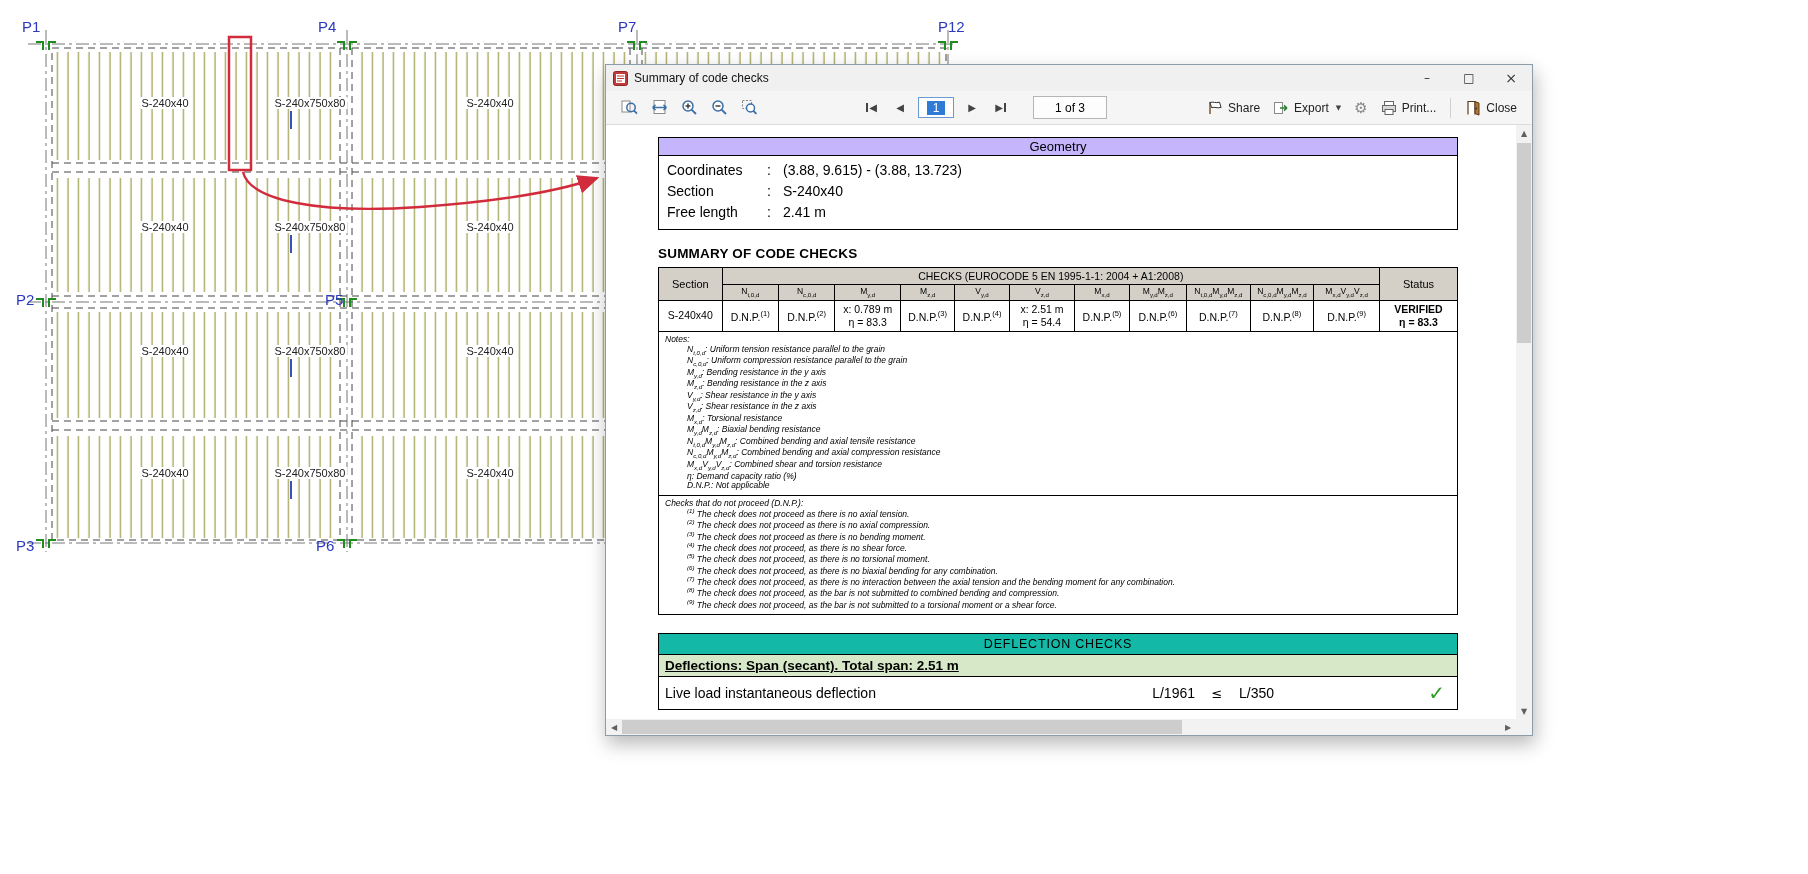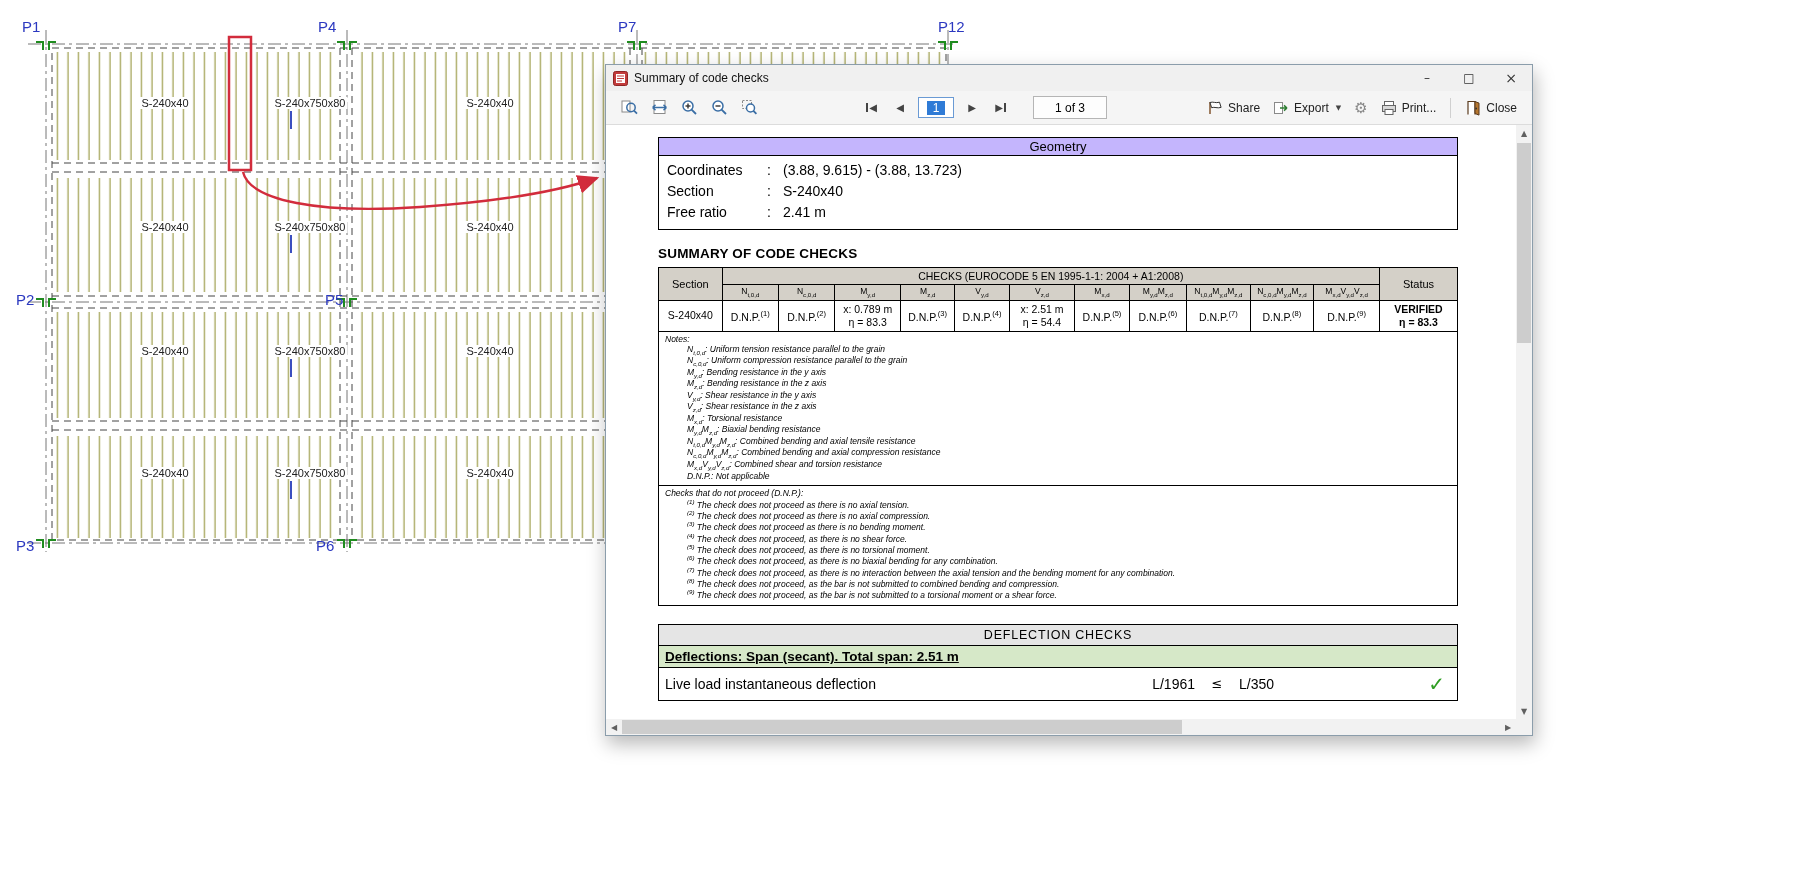--- a/index.html
+++ b/index.html
@@ -68,21 +68,21 @@
   .checks-table sub,.checks-table sup,.notes-box sub,.notes-box sup,.dnp-box sub,.dnp-box sup{font-size:.72em;}
   .datarow td{font-size:10.5px;text-align:center;height:30px;line-height:1.25;background:#fff;}
   .status-cell{font-weight:bold;font-size:11px;}
 
   
   .notes-box,.dnp-box{box-sizing:border-box;width:800px;border:1px solid #000;margin-top:-1px;padding:3px 6px 4px;font-style:italic;font-size:8.5px;line-height:1.12;color:#000;}
   .note-line,.dnp-line{padding-left:22px;}
 
   
   .defl-table{box-sizing:border-box;width:800px;border:1px solid #000;margin-top:18px;}
-  .defl-header{background:#e5e5e5;text-align:center;font-size:12.5px;padding:3px 0;border-bottom:1px solid #000;letter-spacing:.8px;}
+  .defl-header{background:#14b8a6;text-align:center;font-size:12.5px;padding:3px 0;border-bottom:1px solid #000;letter-spacing:.8px;}
   .defl-span{background:#d6e8c8;font-weight:bold;text-decoration:underline;font-size:13.5px;padding:3px 6px;border-bottom:1px solid #000;}
   .defl-row{display:flex;align-items:center;height:32px;font-size:14px;padding:0 6px;}
   .defl-name{width:460px;}
   .defl-value{width:70px;text-align:right;}
   .defl-op{width:44px;text-align:center;font-size:13px;font-family:"DejaVu Sans",sans-serif;}
   .defl-limit{width:90px;}
   .defl-spacer{flex:1;}
   .defl-check{color:#2f9e23;font-size:20px;font-weight:bold;padding-right:6px;font-family:"DejaVu Sans",sans-serif;}
 </style>
 </head>
@@ -306,21 +306,21 @@
                 <span class="jt-label">Coordinates</span>
                 <span class="jt-colon">:</span>
                 <span>(3.88, 9.615) - (3.88, 13.723)</span>
               </div>
               <div class="jt-row">
                 <span class="jt-label">Section</span>
                 <span class="jt-colon">:</span>
                 <span>S-240x40</span>
               </div>
               <div class="jt-row">
-                <span class="jt-label">Free ratio</span>
+                <span class="jt-label">Free length</span>
                 <span class="jt-colon">:</span>
                 <span>2.41 m</span>
               </div>
             </div>
         </div>
 
         <div class="summary-heading">SUMMARY OF CODE CHECKS</div>
 
         <table class="checks-table">
           <colgroup>
@@ -409,20 +409,21 @@
               <div class="note-line">N<sub>c,0,d</sub>: Uniform compression resistance parallel to the grain</div>
               <div class="note-line">M<sub>y,d</sub>: Bending resistance in the y axis</div>
               <div class="note-line">M<sub>z,d</sub>: Bending resistance in the z axis</div>
               <div class="note-line">V<sub>y,d</sub>: Shear resistance in the y axis</div>
               <div class="note-line">V<sub>z,d</sub>: Shear resistance in the z axis</div>
               <div class="note-line">M<sub>x,d</sub>: Torsional resistance</div>
               <div class="note-line">M<sub>y,d</sub>M<sub>z,d</sub>: Biaxial bending resistance</div>
               <div class="note-line">N<sub>t,0,d</sub>M<sub>y,d</sub>M<sub>z,d</sub>: Combined bending and axial tensile resistance</div>
               <div class="note-line">N<sub>c,0,d</sub>M<sub>y,d</sub>M<sub>z,d</sub>: Combined bending and axial compression resistance</div>
               <div class="note-line">M<sub>x,d</sub>V<sub>y,d</sub>V<sub>z,d</sub>: Combined shear and torsion resistance</div>
+              <div class="note-line">η: Demand capacity ratio (%)</div>
               <div class="note-line">D.N.P.: Not applicable</div>
             </div>
         </div>
 
         <div class="dnp-box">
           <div>Checks that do not proceed (D.N.P.):</div>
           <div>
               <div class="dnp-line"><sup>(1)</sup> The check does not proceed as there is no axial tension.</div>
               <div class="dnp-line"><sup>(2)</sup> The check does not proceed as there is no axial compression.</div>
               <div class="dnp-line"><sup>(3)</sup> The check does not proceed as there is no bending moment.</div>

